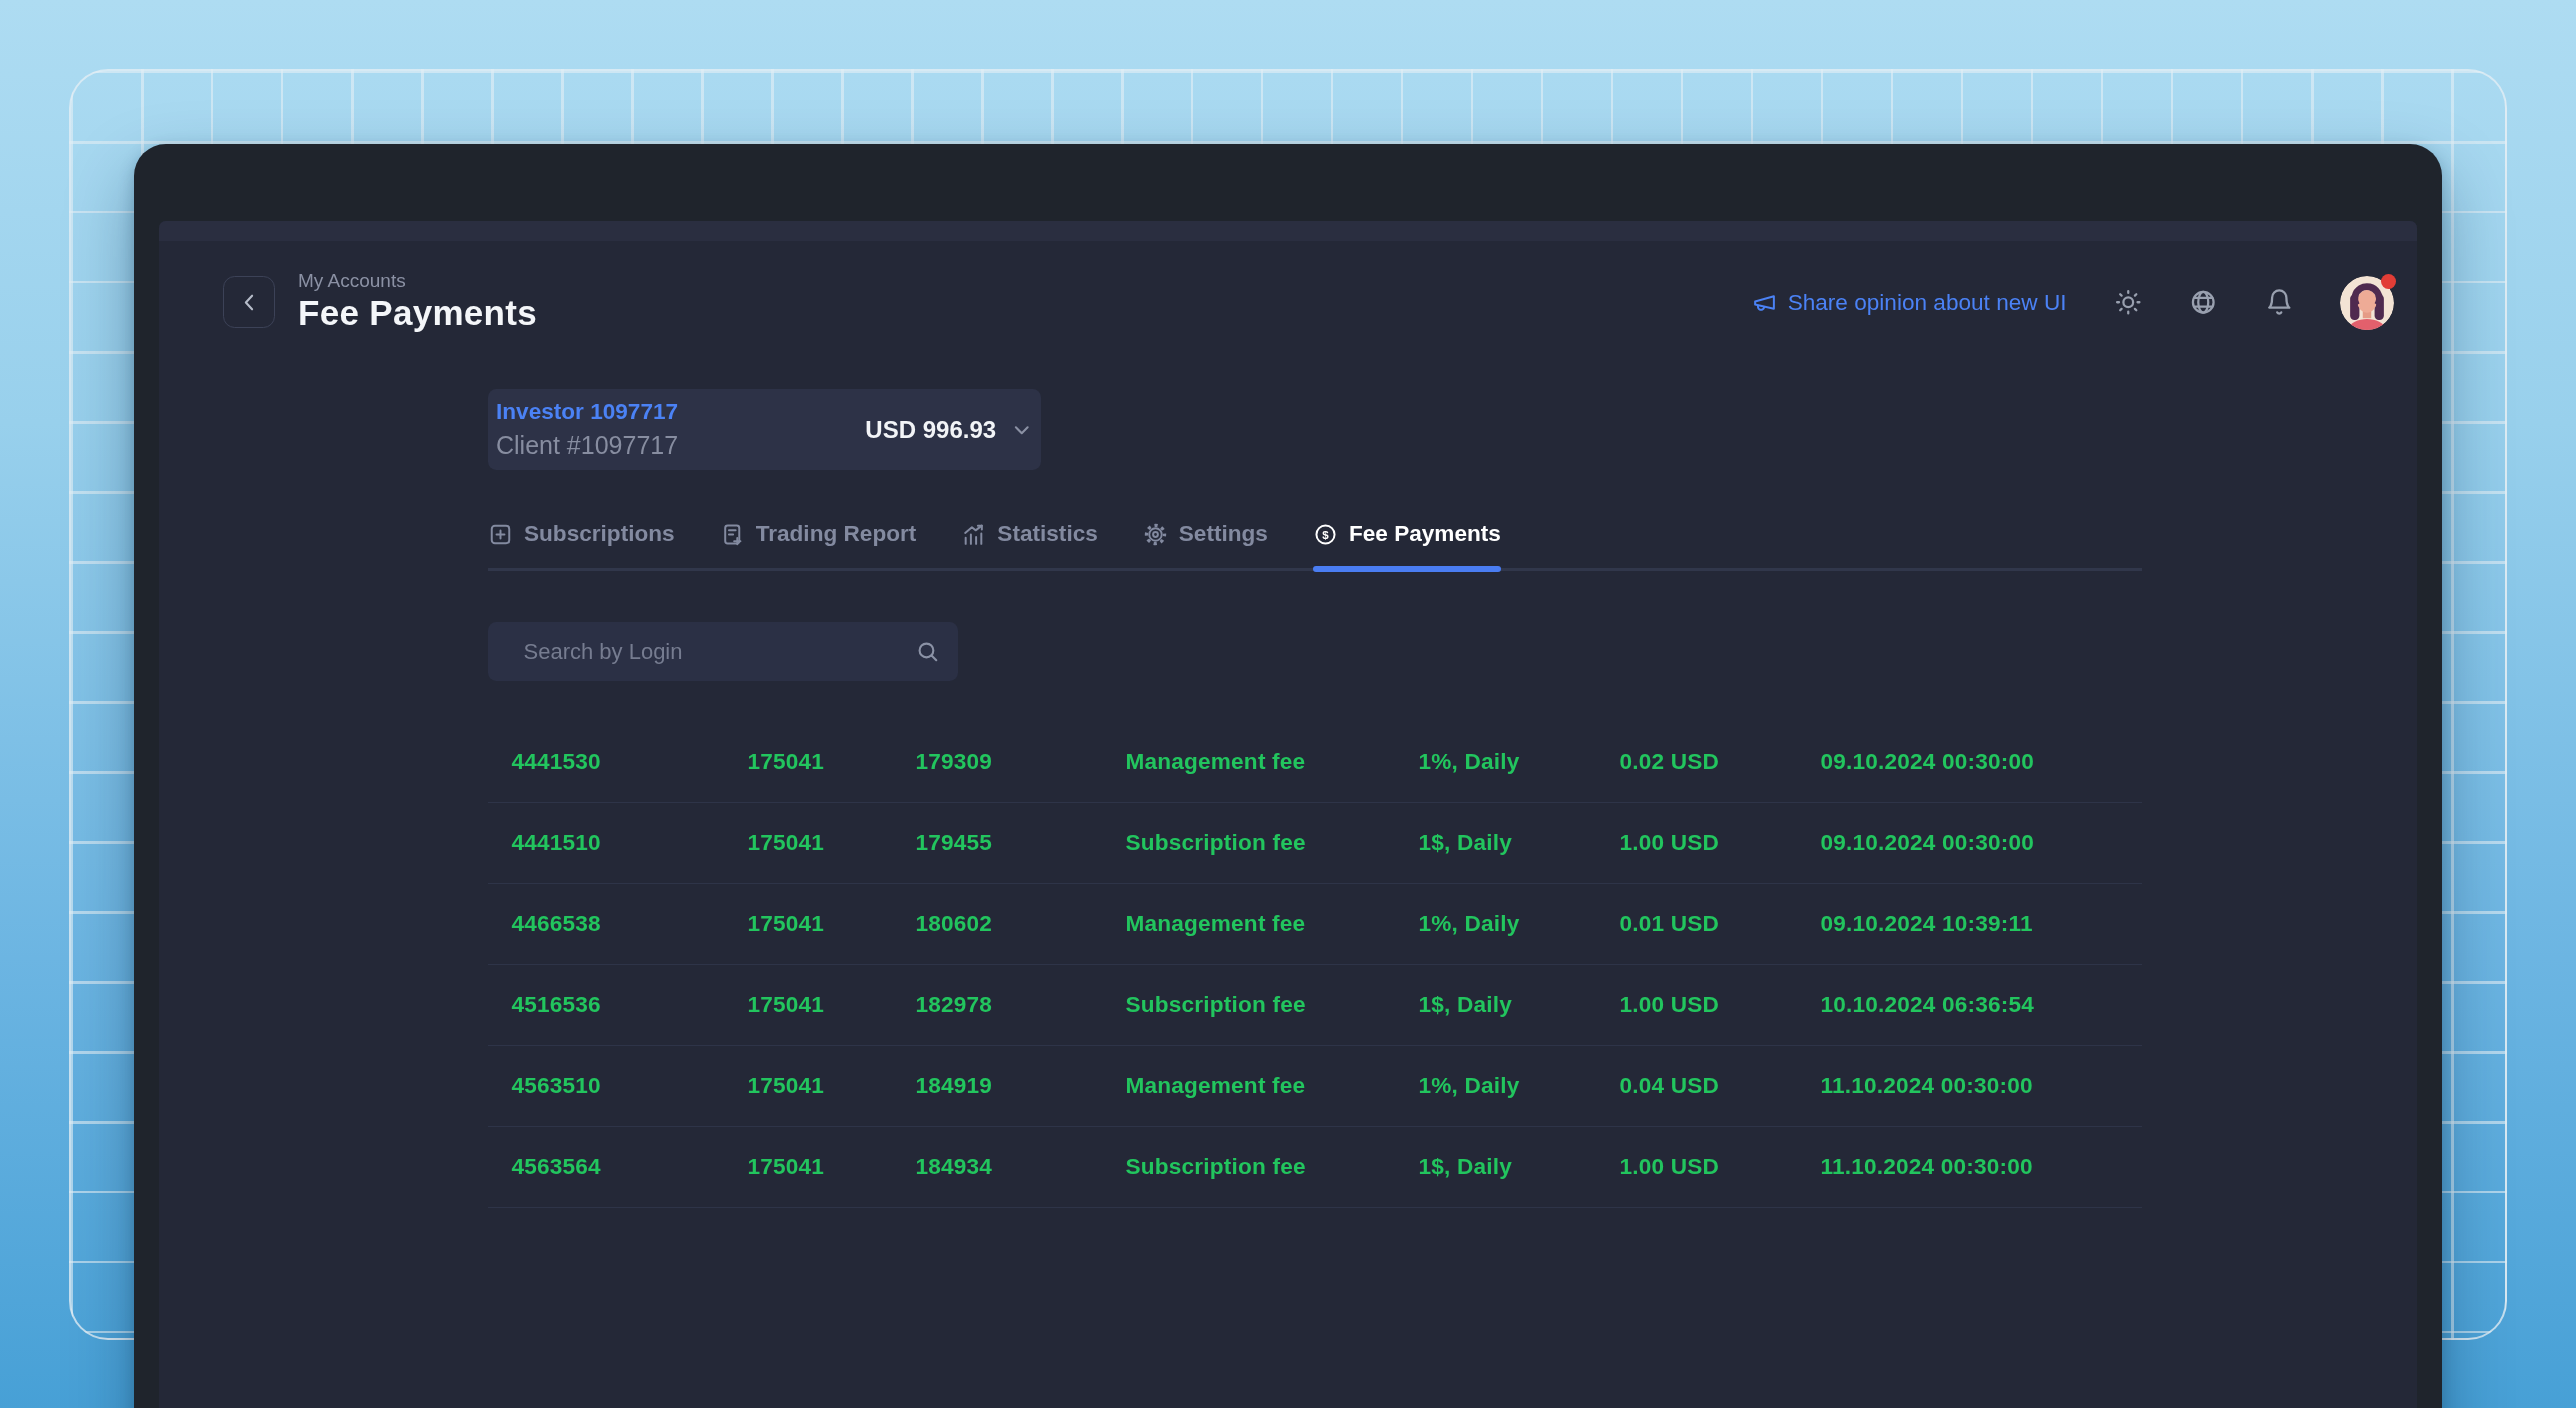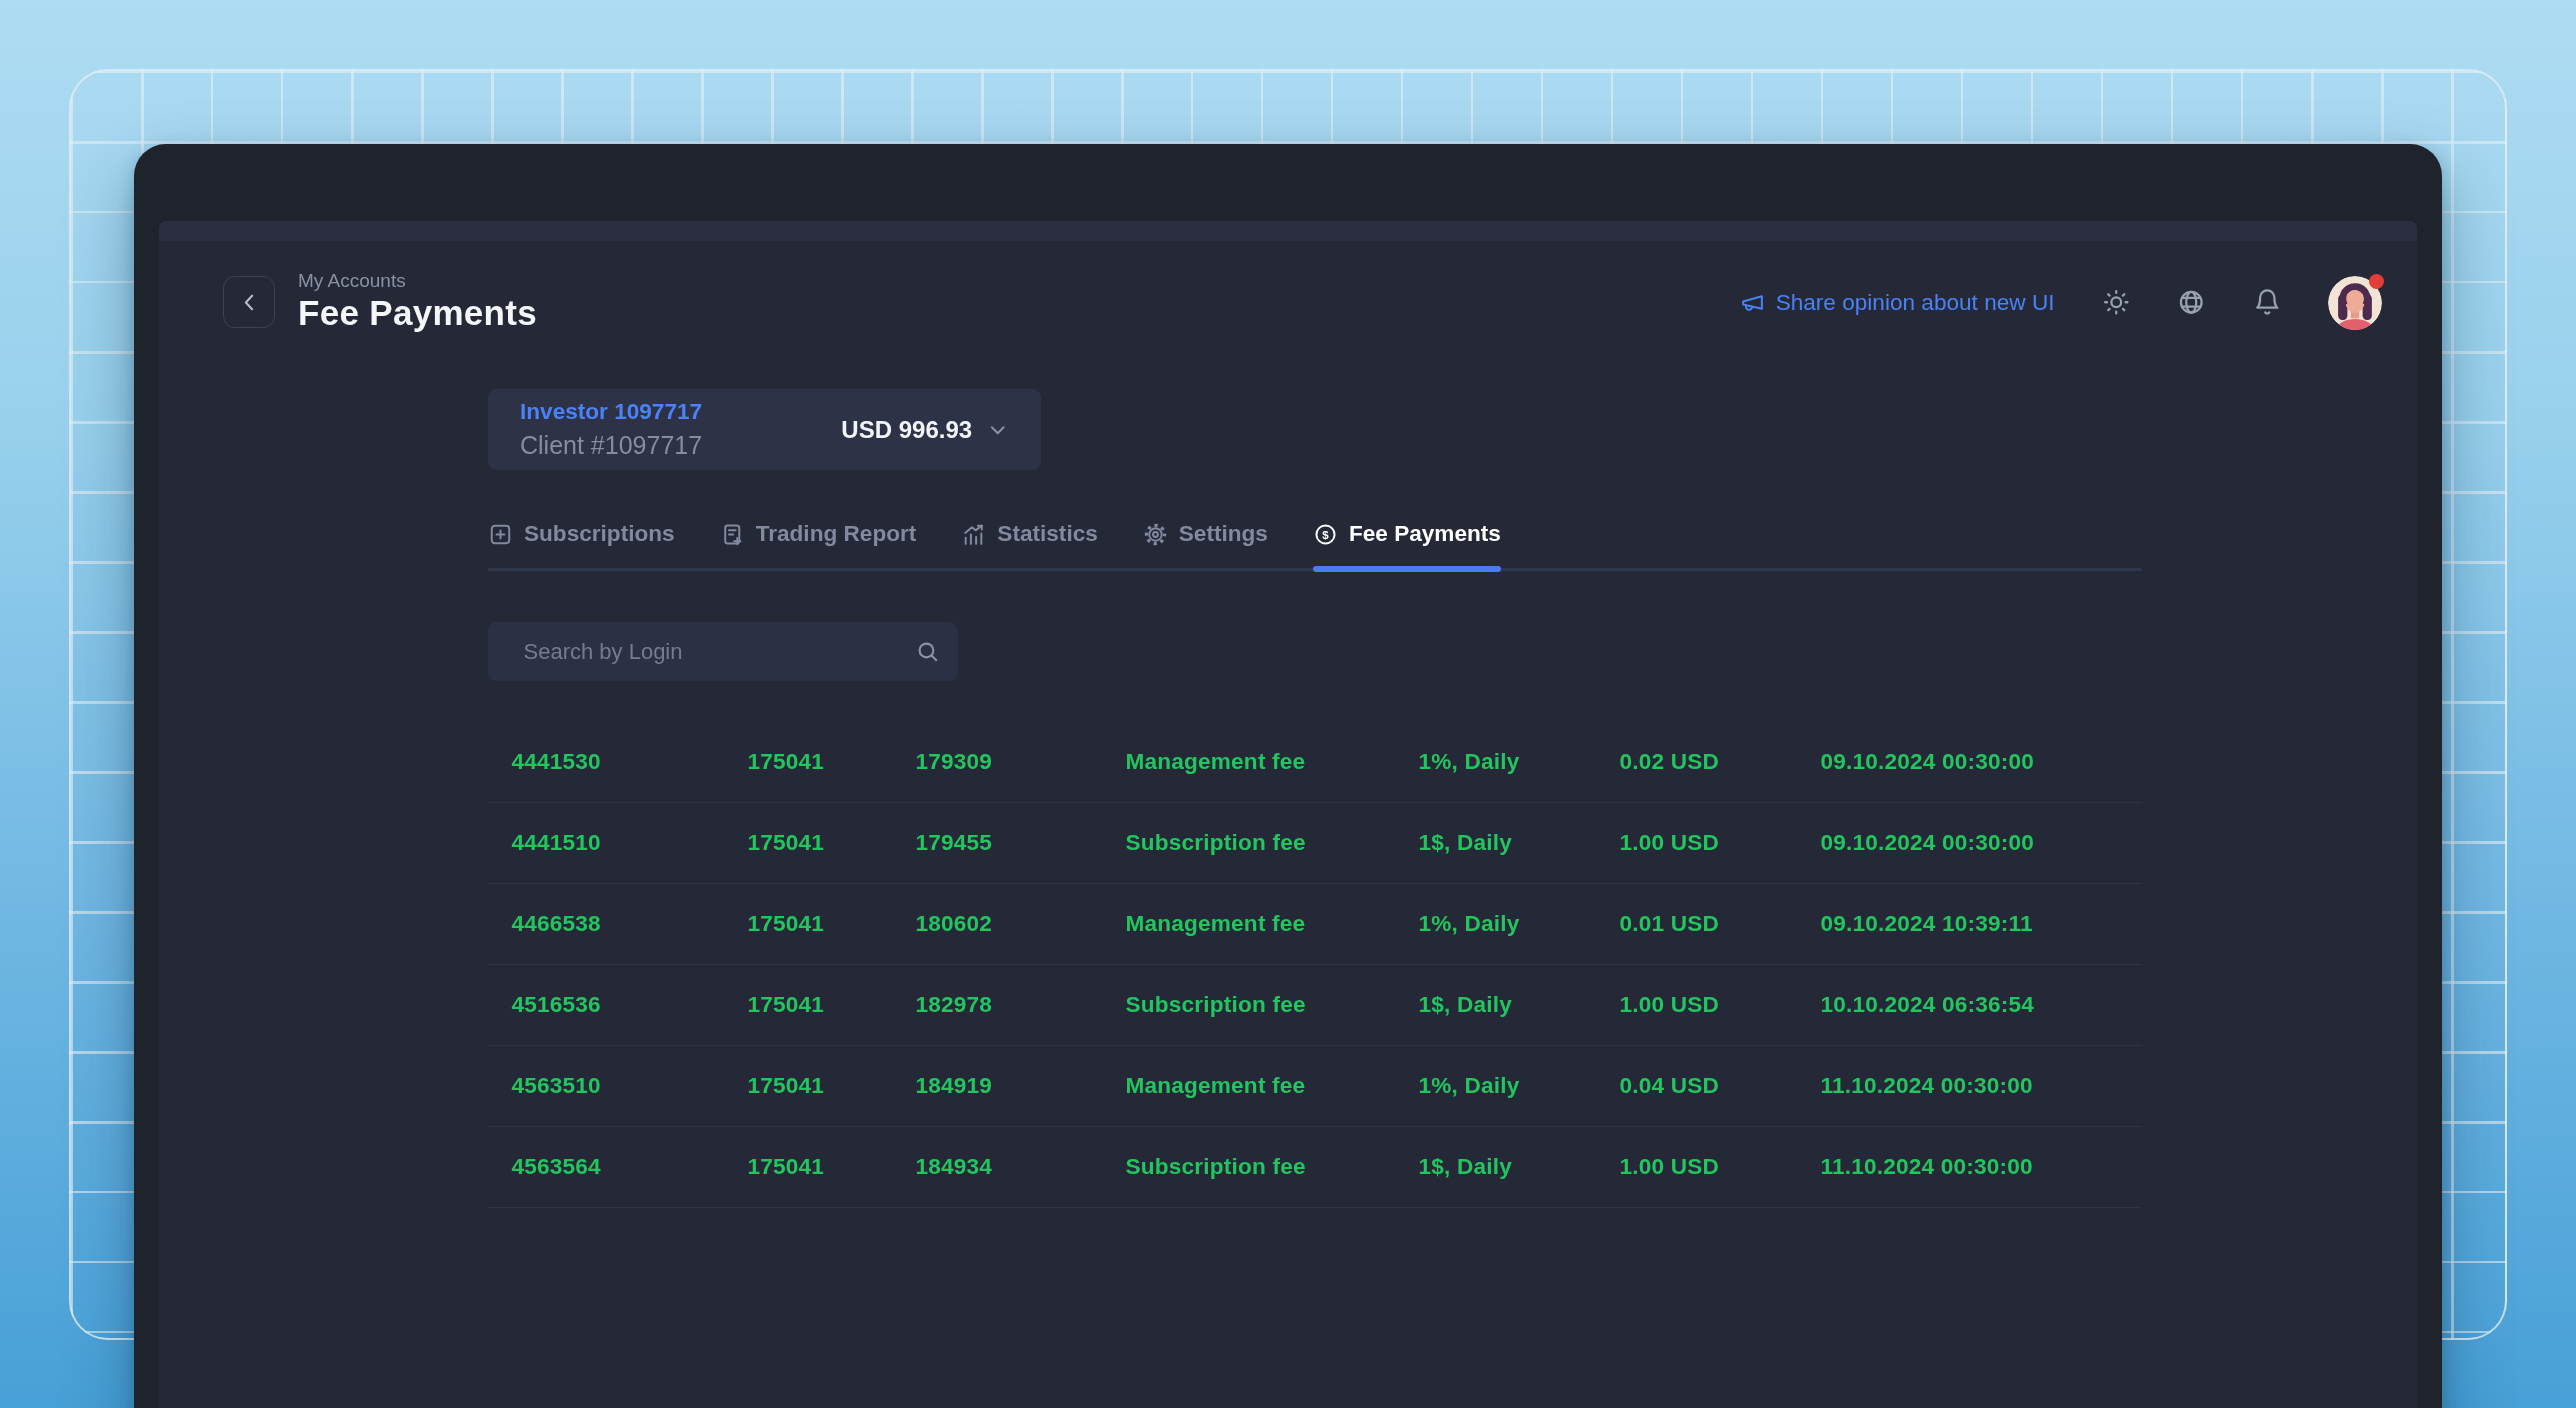--- a/index.html
+++ b/index.html
@@ -36,34 +36,34 @@
   
   .back-btn {
     position:absolute; left:64px; top:55px; width:52px; height:52px;
     border:1.7px solid #3c4257; border-radius:11.7px; background:transparent;
     display:flex; align-items:center; justify-content:center; color:#b6bcc9; cursor:pointer;
   }
   .breadcrumb { position:absolute; left:139px; top:49px; font-size:19px; color:#8b91a4; }
   .page-title { position:absolute; left:139px; top:72px; font-size:35px; font-weight:700; color:#f4f6f9; letter-spacing:0.3px; }
 
   .header-right {
-    position:absolute; right:35px; top:54px; height:55px;
+    position:absolute; right:23px; top:54px; height:55px;
     display:flex; align-items:center; gap:47px;
   }
   .share-link { display:flex; align-items:center; gap:11px; color:#4b82f5; font-size:22.6px; font-weight:500; cursor:pointer; }
   .hicon { color:#99a0af; display:flex; cursor:pointer; }
   .avatar-wrap { position:relative; width:54px; height:54px; cursor:pointer; }
   .avatar { width:54px; height:54px; border-radius:50%; overflow:hidden; display:block; }
   .avatar-badge { position:absolute; right:-1.7px; top:-1.7px; width:15px; height:15px; border-radius:50%; background:#e23d36; }
 
   
   .account-card {
     position:absolute; left:329px; top:168px; width:553px; height:81px;
     background:#2d3247; border-radius:8.4px; display:flex; align-items:center;
-    padding:0 32px; cursor:pointer;
+    padding:0 8px; cursor:pointer;
   }
   .acc-left { display:flex; flex-direction:column; gap:5.9px; }
   .acc-name { color:#4b82f5; font-size:22.6px; font-weight:600; }
   .acc-client { color:#878da0; font-size:25px; }
   .acc-right { margin-left:auto; display:flex; align-items:center; gap:13.4px; }
   .acc-balance { color:#f2f4f7; font-size:24px; font-weight:700; }
   .acc-right .chev { color:#8b91a4; display:flex; }
 
   
   .tabs { position:absolute; left:329px; top:300px; width:1654px; display:flex; gap:45px; }

